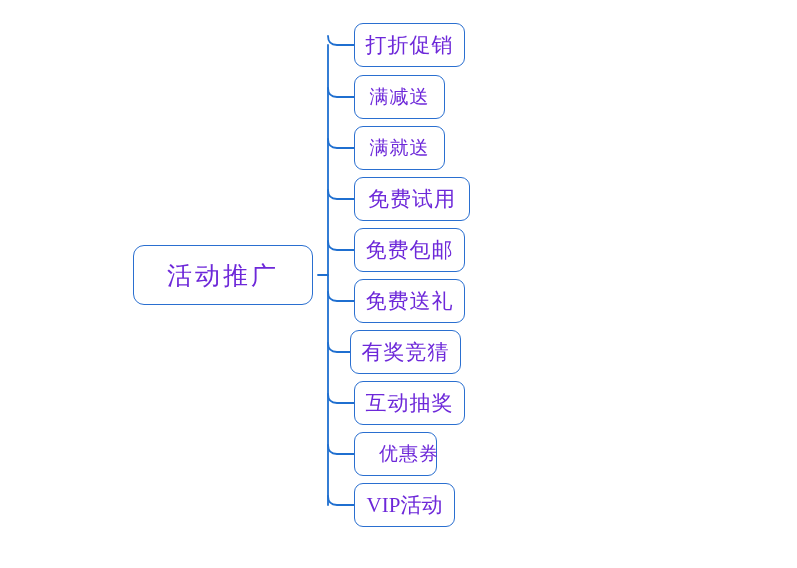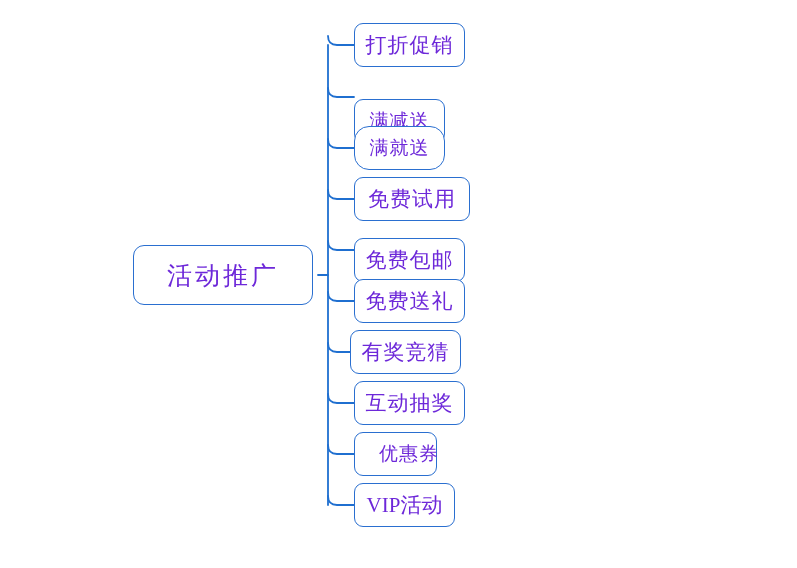--- a/index.html
+++ b/index.html
@@ -72,24 +72,24 @@
       <path d="M 328 292 Q 328 301 337 301 L 354 301" fill="none" stroke="#1f6fd0" stroke-width="1.8" stroke-linecap="round"></path>
       <path d="M 328 343 Q 328 352 337 352 L 354 352" fill="none" stroke="#1f6fd0" stroke-width="1.8" stroke-linecap="round"></path>
       <path d="M 328 394 Q 328 403 337 403 L 354 403" fill="none" stroke="#1f6fd0" stroke-width="1.8" stroke-linecap="round"></path>
       <path d="M 328 445 Q 328 454 337 454 L 354 454" fill="none" stroke="#1f6fd0" stroke-width="1.8" stroke-linecap="round"></path>
       <path d="M 328 496 Q 328 505 337 505 L 354 505" fill="none" stroke="#1f6fd0" stroke-width="1.8" stroke-linecap="round"></path>
     </svg>
 
   <div id="nodes">
       <div class="node root" style="left: 133px; top: 245px; width: 180px; height: 60px;">活动推广</div>
       <div class="node child big" style="left: 354px; top: 23px; width: 111px; height: 44px;">打折促销</div>
-      <div class="node child" style="left: 354px; top: 75px; width: 91px; height: 44px; margin-top: 24px;">满减送</div>
-      <div class="node child" style="left: 354px; top: 126px; width: 91px; height: 44px; border-radius: 15px;">满就送</div>
+      <div class="node child" style="left: 354px; top: 75px; width: 91px; height: 44px;">满减送</div>
+      <div class="node child" style="left: 354px; top: 126px; width: 91px; height: 44px;">满就送</div>
       <div class="node child big" style="left: 354px; top: 177px; width: 116px; height: 44px;">免费试用</div>
-      <div class="node child big" style="left: 354px; top: 228px; width: 111px; height: 44px; margin-top: 10px;">免费包邮</div>
+      <div class="node child big" style="left: 354px; top: 228px; width: 111px; height: 44px;">免费包邮</div>
       <div class="node child big" style="left: 354px; top: 279px; width: 111px; height: 44px; text-align: center;">免费送礼</div>
       <div class="node child big" style="left: 350px; top: 330px; width: 111px; height: 44px;">有奖竞猜</div>
       <div class="node child big" style="left: 354px; top: 381px; width: 111px; height: 44px;">互动抽奖</div>
       <div class="node child" style="left: 354px; top: 432px; width: 83px; height: 44px; padding-left: 27px;">优惠券</div>
       <div class="node child serif-lead" style="left: 354px; top: 483px; width: 101px; height: 44px;">VIP活动</div>
     </div>
 
 </div>
 
 </body></html>

